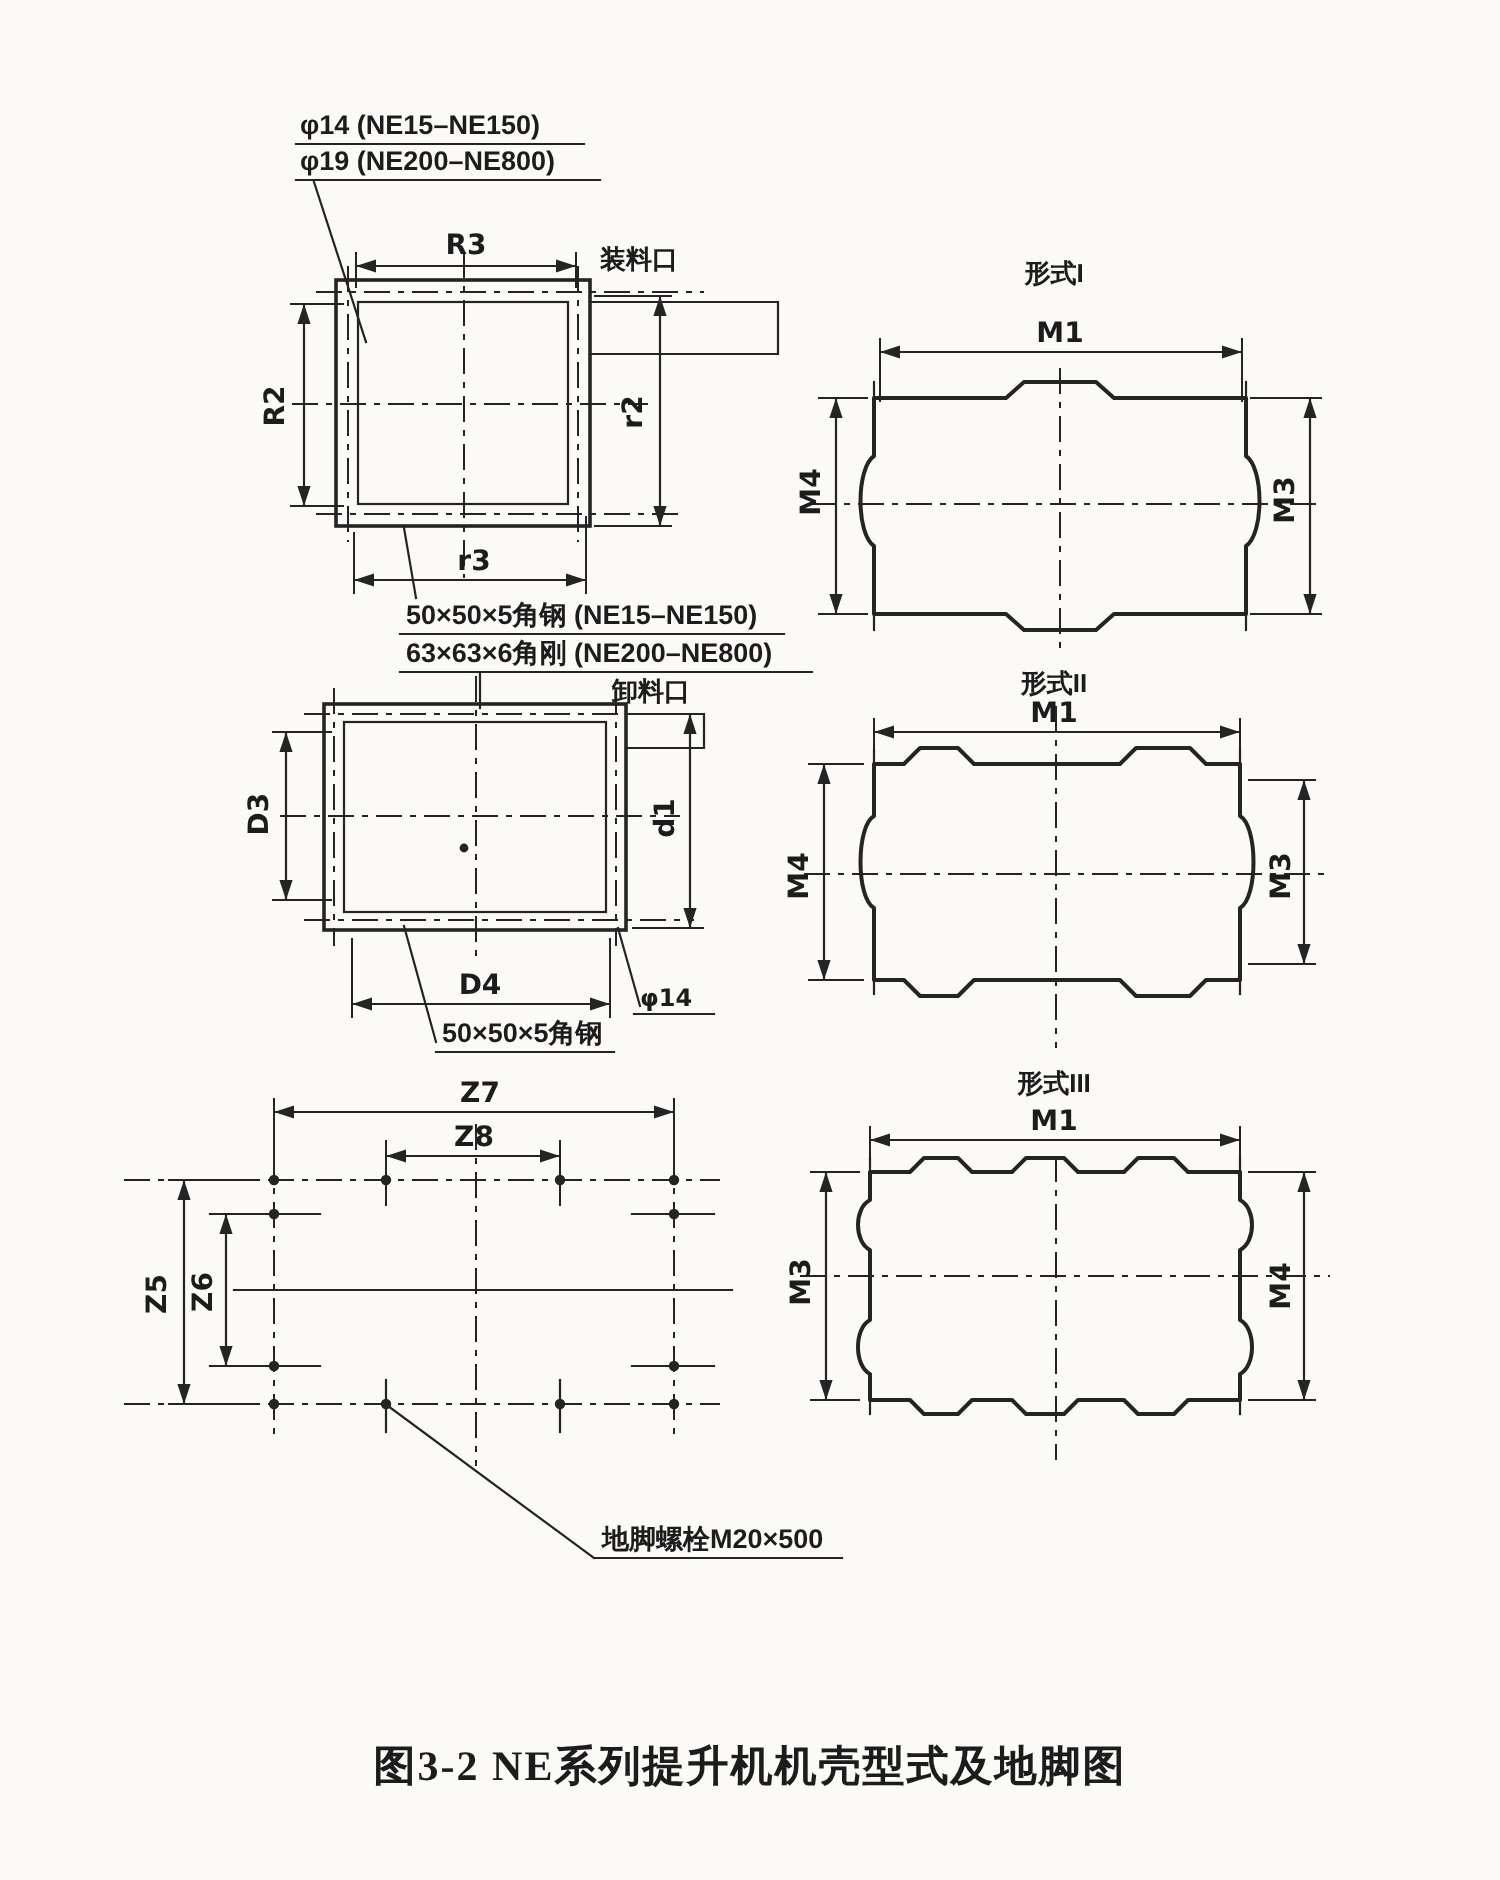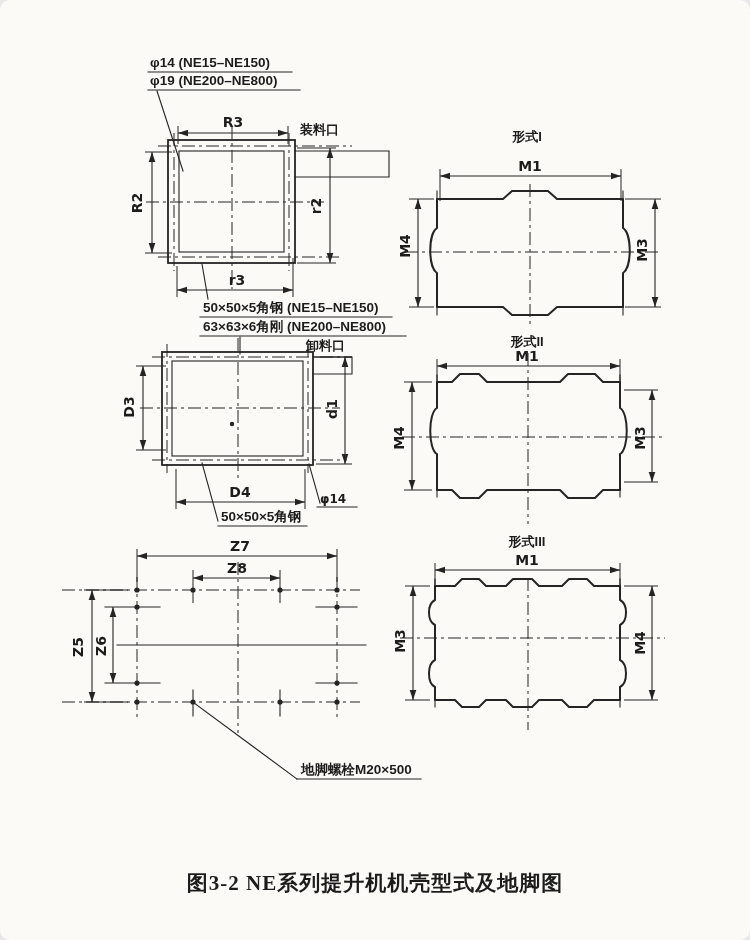--- a/index.html
+++ b/index.html
@@ -1,16 +1,16 @@
 <!DOCTYPE html>
 <html><head>
 <meta charset="utf-8">
 <style>
   html,body{margin:0;padding:0;background:#e8e8e8;}
-  #page{width:750px;height:940px;background:#fbfaf7;position:relative;margin:0 auto;overflow:hidden;border-radius:10px;}
+  #page{width:750px;height:940px;background:#fbfaf7;position:relative;margin:0 auto;overflow:hidden;}
   svg{position:absolute;left:0;top:0;}
   .ln{stroke:#242424;stroke-width:1.8;fill:none;stroke-linecap:square;}
   .thin{stroke:#242424;stroke-width:1.1;fill:none;stroke-linecap:square;}
   .shape{stroke:#242424;stroke-width:2;fill:none;stroke-linejoin:round;}
   .cl{stroke:#242424;stroke-width:1;fill:none;stroke-dasharray:13 4 3 4;}
   .dim{stroke:#242424;stroke-width:1.1;fill:none;}
   .ext{stroke:#242424;stroke-width:1;fill:none;}
   .dot{fill:#242424;stroke:none;}
   text{fill:#1c1c1c;font-family:"DejaVu Sans",sans-serif;}
   .dimtxt{font-size:14px;font-weight:700;}

